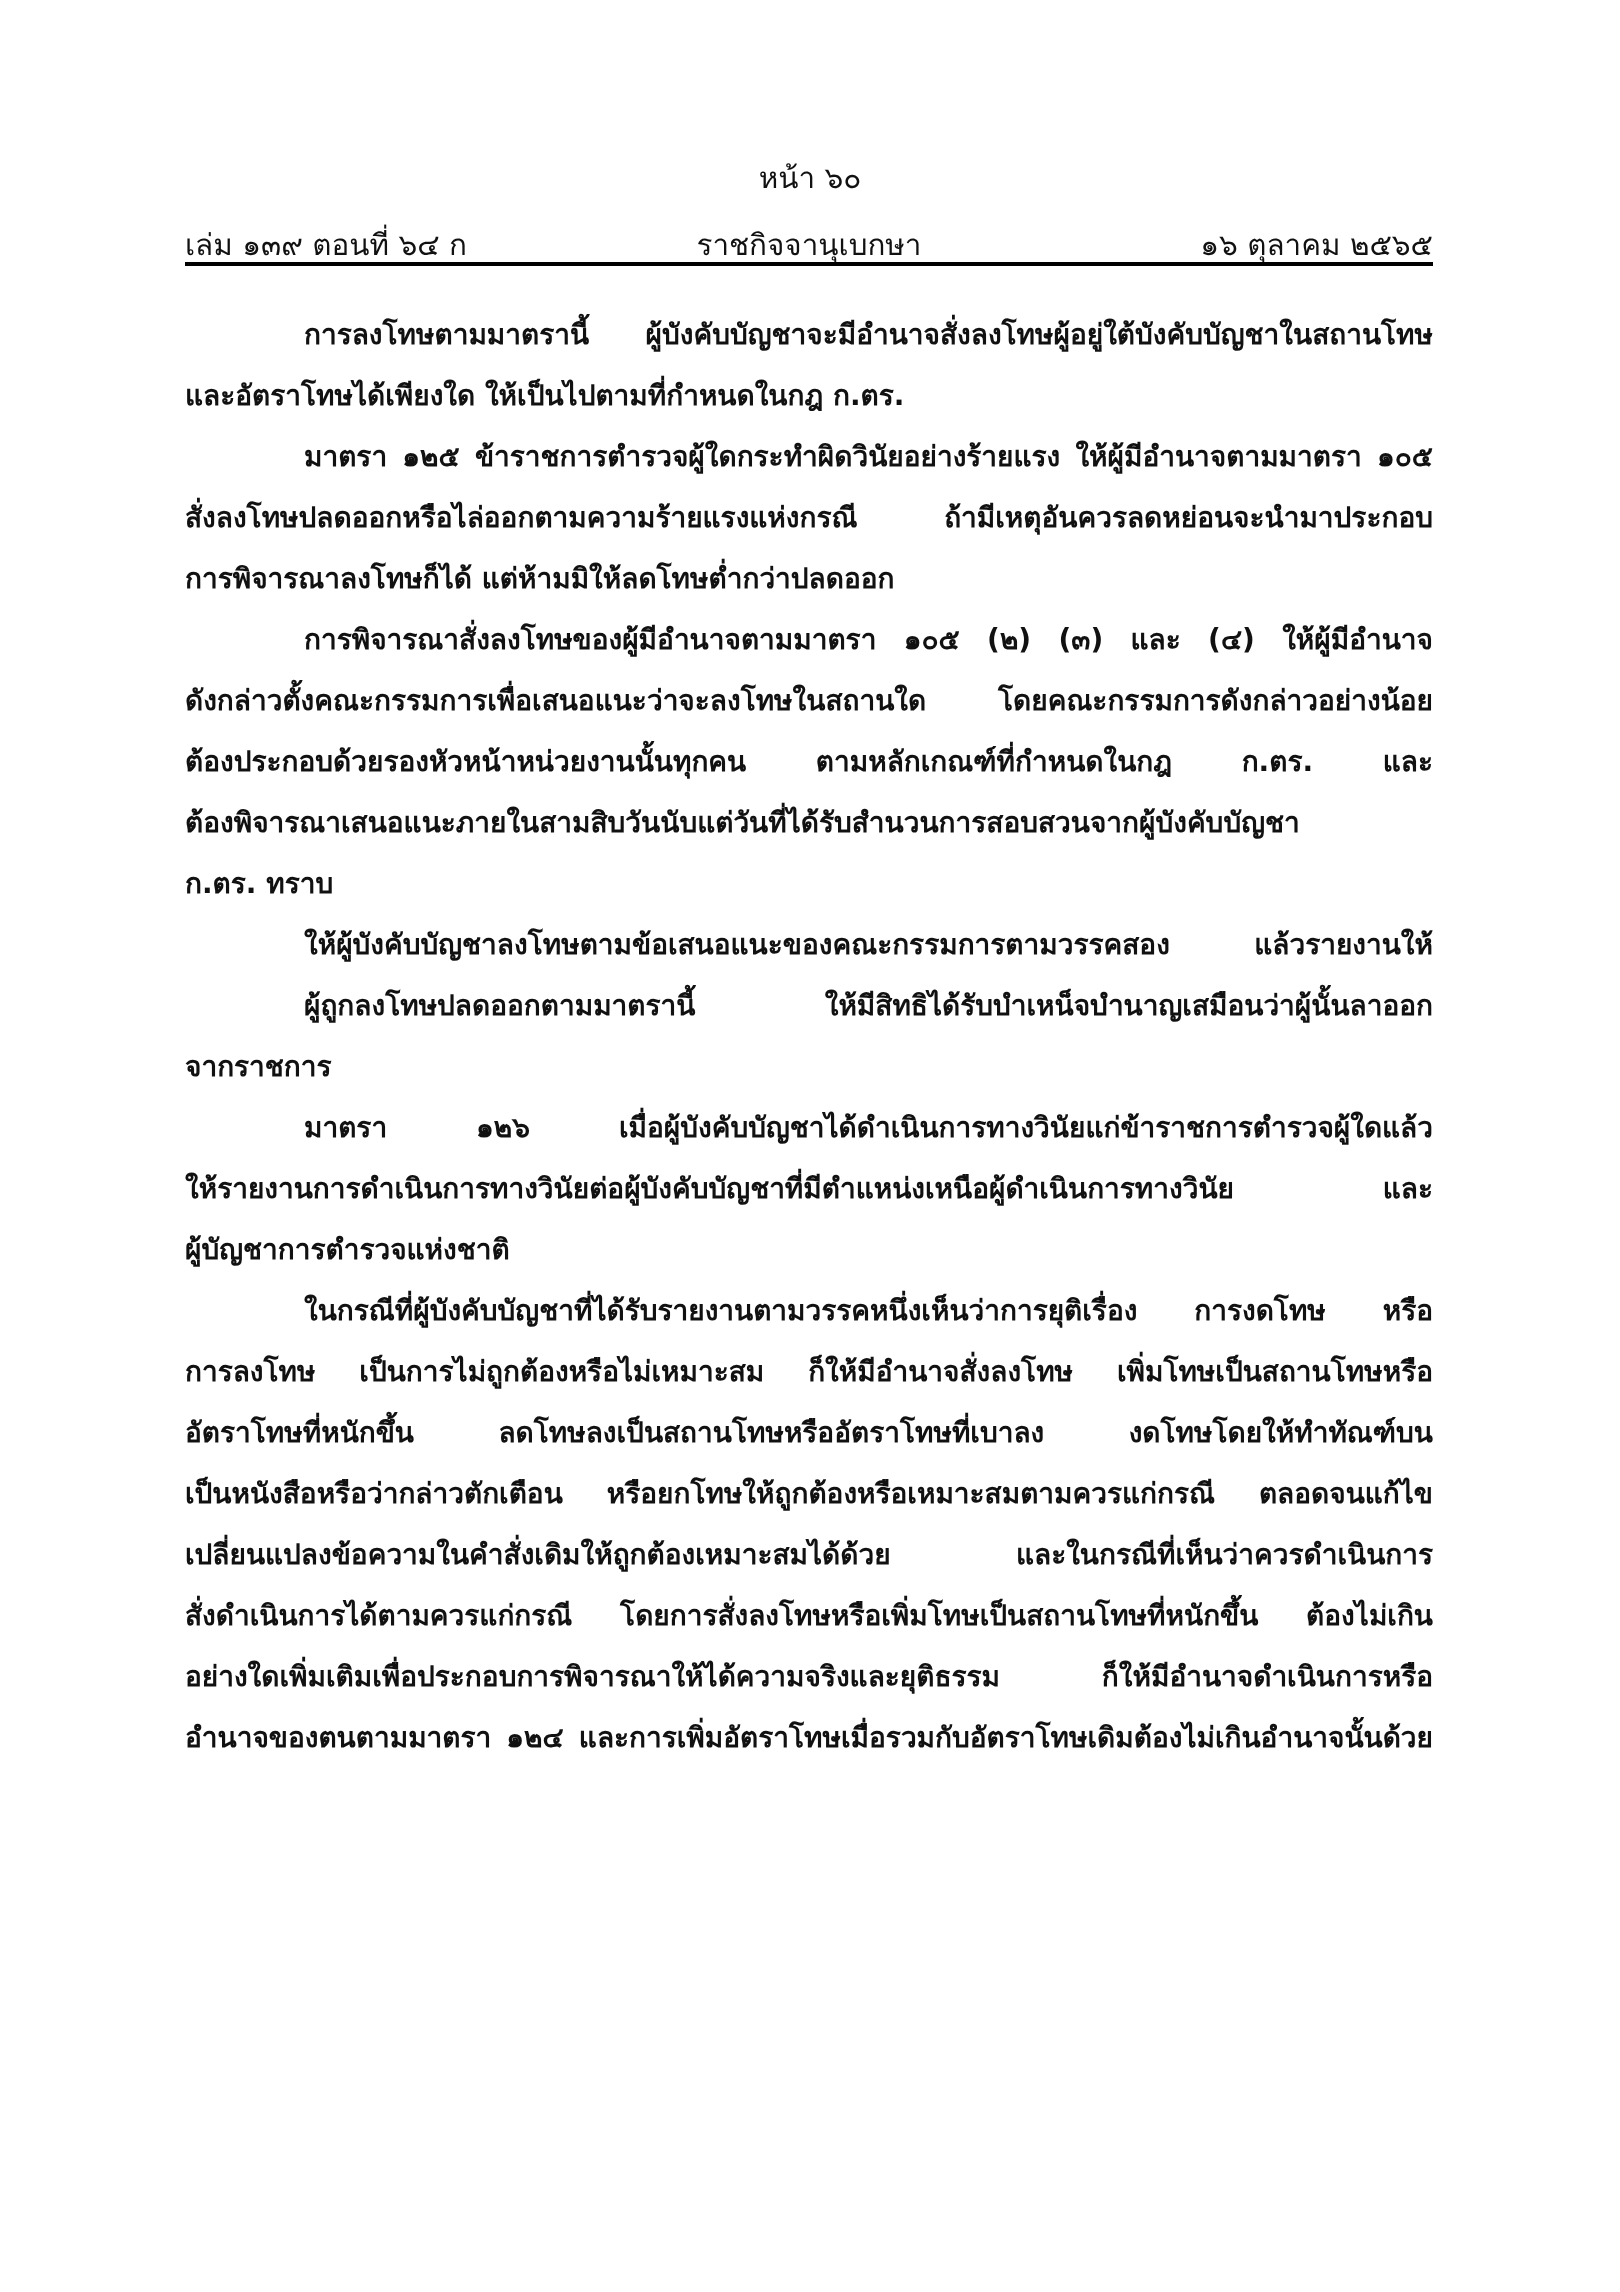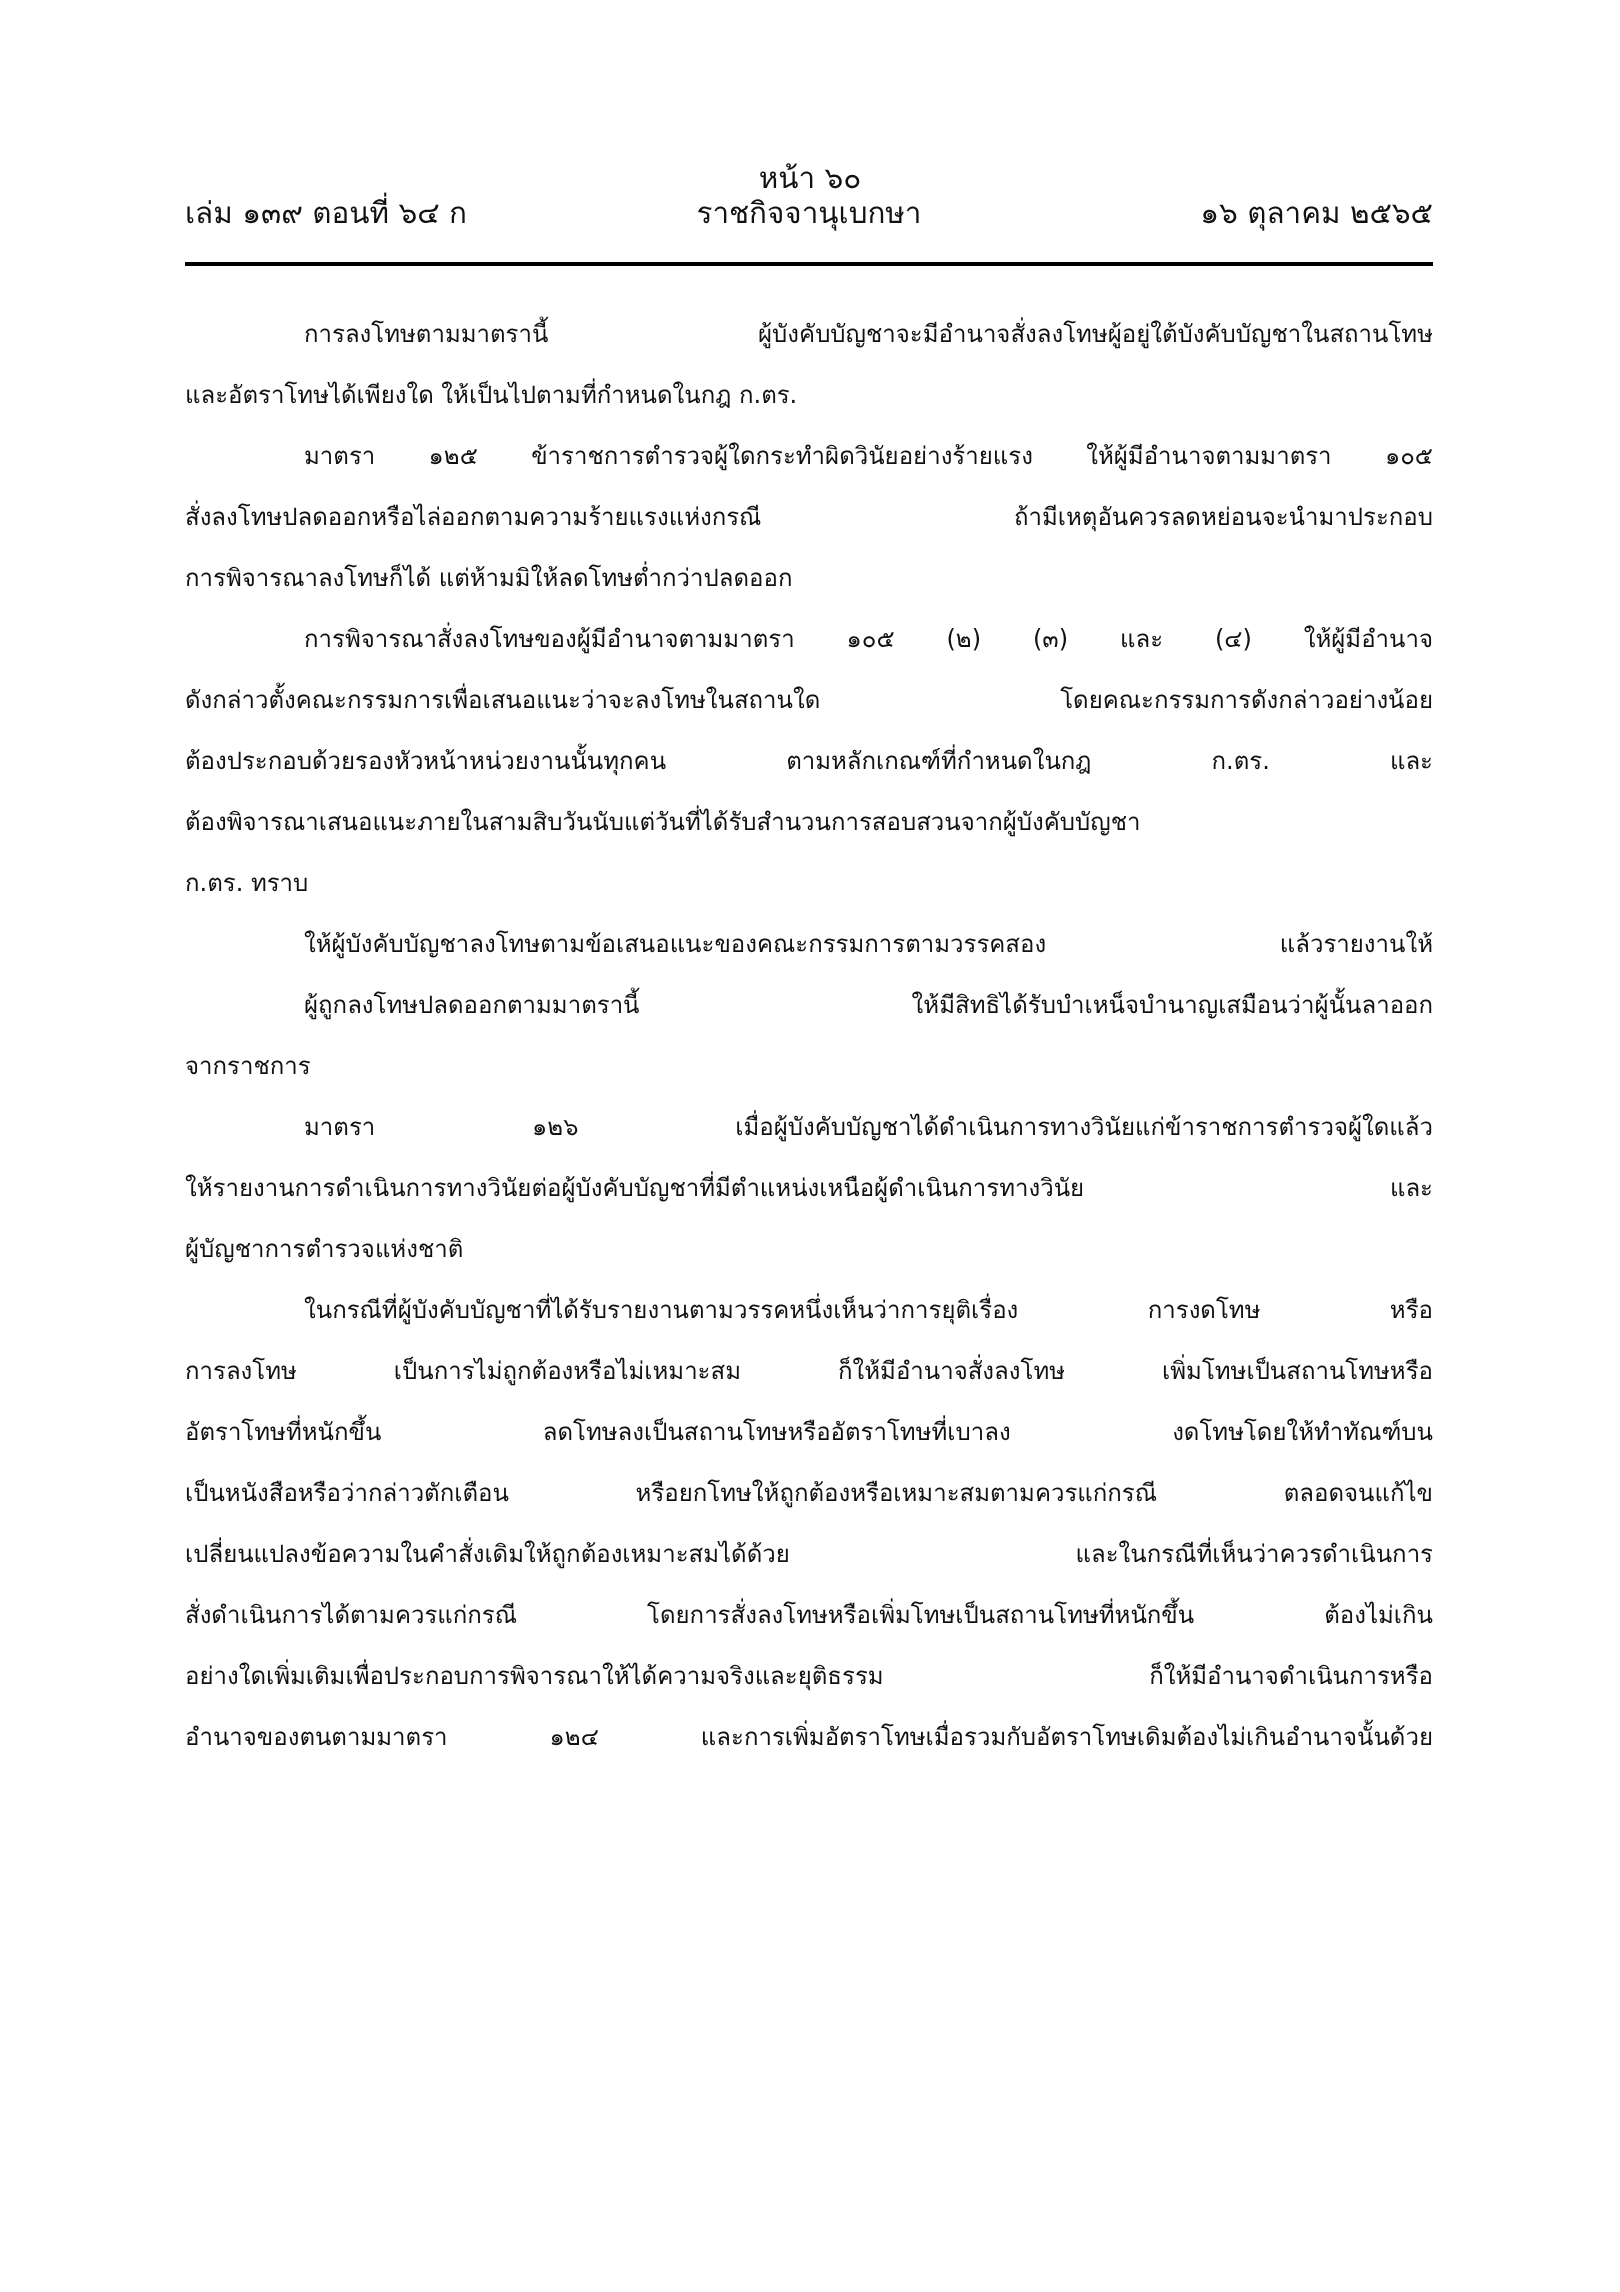--- a/index.html
+++ b/index.html
@@ -6,38 +6,39 @@
   body {
     width: 1620px; height: 2293px; position: relative; overflow: hidden;
     font-family: "DejaVu Sans", "Liberation Sans", sans-serif;
     color: #111111;
   }
   .page-num {
     position: absolute; top: 159px; left: 0; width: 1620px;
     text-align: center; font-size: 29.6px; line-height: 39px;
   }
   .header-row {
-    position: absolute; top: 192px; left: 185px; width: 1248px; height: 43px;
+    position: absolute; top: 224px; left: 185px; width: 1248px; height: 43px;
     font-size: 29.6px; line-height: 43px;
   }
   .header-row .left { position: absolute; left: 0; top: 0; white-space: pre; }
   .header-row .center { position: absolute; left: 0; width: 100%; text-align: center; top: 0; }
   .header-row .right { position: absolute; right: 0; top: 0; white-space: pre; }
   .header-rule {
     position: absolute; top: 262px; left: 185px; width: 1248px; height: 3.6px;
     background: #000000;
   }
   .body-text {
     position: absolute; top: 304px; left: 185px; width: 1248px;
   }
   .line {
-    height: 61px; line-height: 61px; font-size: 24px;
+    height: 61px; line-height: 61px; font-size: 28px;
     text-align: justify; text-align-last: justify;
     white-space: nowrap; overflow: visible;
     letter-spacing: 0;
+    font-weight: bold;
   }
   .line.indent { padding-left: 119px; }
   .line.last { text-align-last: left; }
 </style>
 </head>
 <body>
 
 <div class="page-num">หน้า ๖๐</div>
 
 <div class="header-row">

